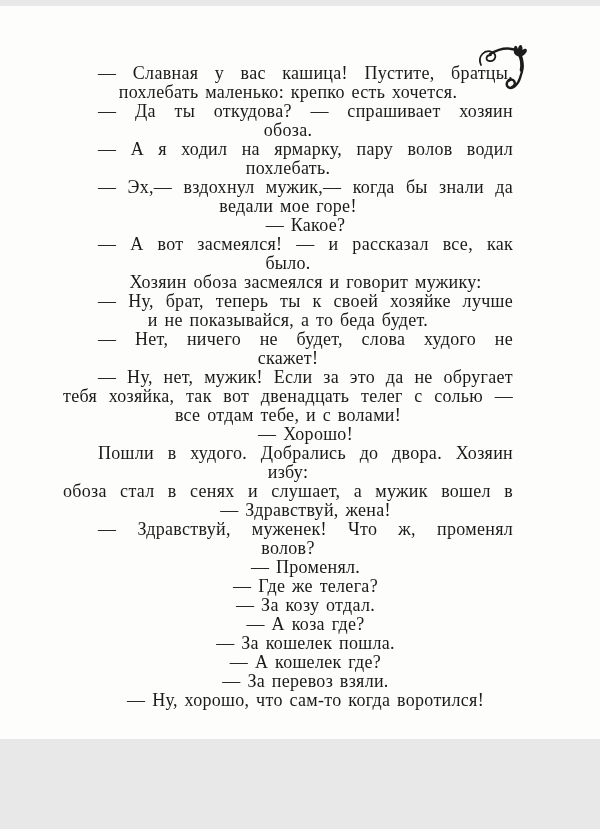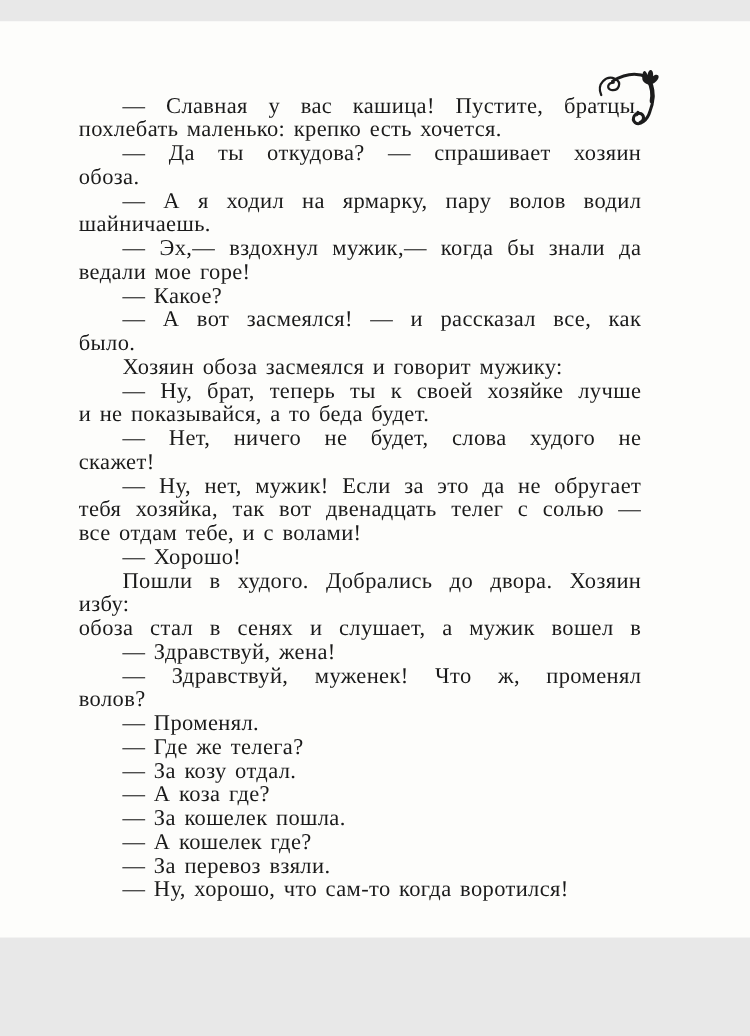--- a/index.html
+++ b/index.html
@@ -4,39 +4,39 @@
 <style>
   html, body {
     margin: 0;
     padding: 0;
     background: #e8e8e8;
   }
   .page {
     position: relative;
     width: 600px;
     height: 733px;
-    margin: 17px auto;
+    margin: 6px auto;
     background: #fdfdfb;
     overflow: hidden;
     font-family: "Liberation Serif", "DejaVu Serif", serif;
     color: #1a1a1a;
   }
   .text-block {
     position: absolute;
     left: 63px;
     top: 58px;
     width: 450px;
     font-size: 18px;
     line-height: 19px;
     letter-spacing: 0.3px;
     word-spacing: 2px;
   }
   .paragraph { margin: 0; }
   .line {
-    text-align: left;
+    text-align: center;
   }
   .line.full {
     text-align: justify;
     text-align-last: justify;
   }
   .line.first {
     text-indent: 35px;
   }
   .footer {
     position: absolute;
@@ -72,21 +72,21 @@
       <div class="paragraph">
         <div class="line first full">— Славная у вас кашица! Пустите, братцы,</div>
         <div class="line">похлебать маленько: крепко есть хочется.</div>
       </div>
       <div class="paragraph">
         <div class="line first full">— Да ты откудова? — спрашивает хозяин</div>
         <div class="line">обоза.</div>
       </div>
       <div class="paragraph">
         <div class="line first full">— А я ходил на ярмарку, пару волов водил</div>
-        <div class="line">шайничаешь.</div>
+        <div class="line">похлебать.</div>
       </div>
       <div class="paragraph">
         <div class="line first full">— Эх,— вздохнул мужик,— когда бы знали да</div>
         <div class="line">ведали мое горе!</div>
       </div>
       <div class="paragraph">
         <div class="line first">— Какое?</div>
       </div>
       <div class="paragraph">
         <div class="line first full">— А вот засмеялся! — и рассказал все, как</div>

